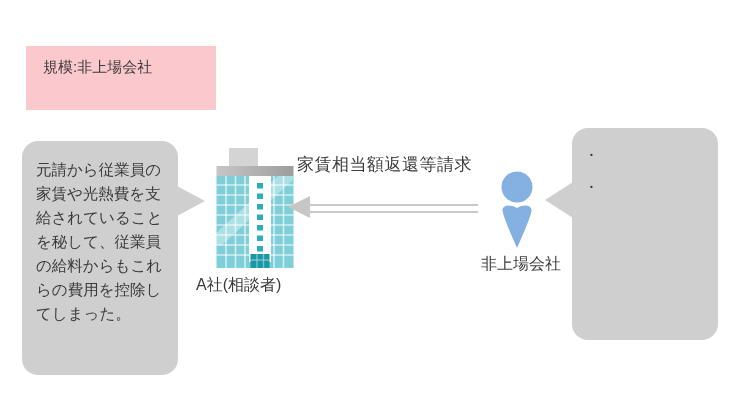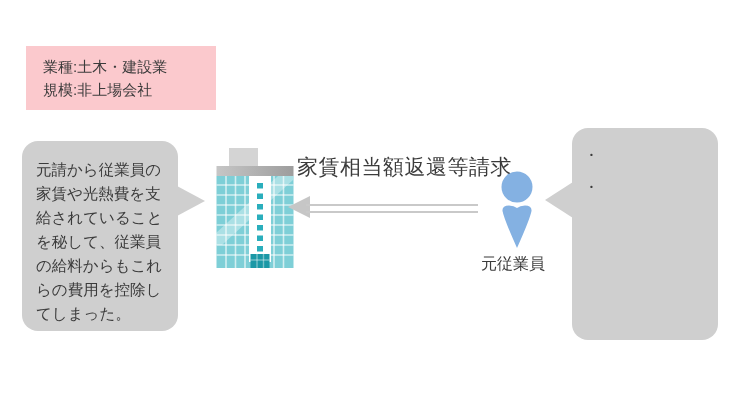--- a/index.html
+++ b/index.html
@@ -10,21 +10,21 @@
   }
   .industry-box {
     position:absolute; left:26px; top:46px; width:190px; height:64px;
     background:#fbc9cd; box-sizing:border-box; padding:9px 0 0 17px;
     font-size:15px; line-height:23px;
   }
   .bubble {
     position:absolute; background:#cfcfcf; border-radius:16px; box-sizing:border-box;
   }
   .bubble-left {
-    left:22px; top:141px; width:156px; height:190px;
+    left:22px; top:141px; width:156px; height:234px;
     padding:17px 13px 0 14px; font-size:15.5px; line-height:24px;
   }
   .bubble-right {
     left:572px; top:128px; width:146px; height:212px;
     padding:17px 8px 0 12px; font-size:14.5px; line-height:21px;
   }
   .bubble-text { white-space:pre-line; }
   .tail { position:absolute; width:0; height:0; }
   .tail-right {
     right:-27px; top:45px;
@@ -33,41 +33,40 @@
   }
   .tail-left {
     left:-27px; top:54px;
     border-top:18px solid transparent; border-bottom:18px solid transparent;
     border-right:28px solid #cfcfcf;
   }
   .bullet-item { display:flex; margin-bottom:11px; }
   .bullet { width:15px; flex:none; }
   .building { position:absolute; left:216px; top:147px; width:78px; height:121px; }
   .company-label { position:absolute; left:196px; top:275px; font-size:16px; }
-  .arrow-label { position:absolute; left:297px; top:153px; font-size:21px; letter-spacing:0.5px; }
+  .arrow-label { position:absolute; left:297px; top:153px; font-size:17px; letter-spacing:0.5px; }
   .arrow-shaft {
     position:absolute; left:306px; top:204px; width:172px; height:5px;
     border-top:2px solid #c9c9c9; border-bottom:2px solid #c9c9c9;
   }
   .arrow-head {
     position:absolute; left:288px; top:196px; width:0; height:0;
     border-top:11px solid transparent; border-bottom:11px solid transparent;
     border-right:22px solid #c6c6c6;
   }
   .person { position:absolute; left:500px; top:171px; width:34px; height:78px; }
   .person-label { position:absolute; left:481px; top:254px; font-size:16px; }
   svg { display:block; }
 </style>
 </head>
 <body>
 
 <div class="canvas">
 
   <div class="industry-box">
-    <div>業種:土木・建設業</div>
     <div>規模:非上場会社</div>
   </div>
 
   <div class="bubble bubble-left">
     <div class="bubble-text">元請から従業員の
 家賃や光熱費を支
 給されていること
 を秘して、従業員
 の給料からもこれ
 らの費用を控除し
@@ -113,34 +112,35 @@
         <rect x="41" y="99" width="6" height="5.5"></rect>
       </g>
       <rect x="34.5" y="107" width="19" height="14" fill="#1b98a6"></rect>
       <g stroke="rgba(255,255,255,0.4)" stroke-width="1.4">
         <line x1="41" y1="107" x2="41" y2="121"></line>
           <line x1="47.5" y1="107" x2="47.5" y2="121"></line>
         <line x1="34.5" y1="113" x2="53.5" y2="113"></line>
       </g>
     </svg>
   </div>
+  <div class="company-label">A社(相談者)</div>
 
   <div class="arrow-label">家賃相当額返還等請求</div>
   <div>
     <div class="arrow-head"></div>
     <div class="arrow-shaft"></div>
   </div>
 
   <div class="person">
     <svg width="34" height="78" viewBox="0 0 34 78">
       <circle cx="17" cy="16" r="15.5" fill="#84b1e2"></circle>
       <path d="M2.5,40 Q2,34.5 9,34.5 Q14,34.5 17,37 Q20,34.5 25,34.5 Q32,34.5 31.5,40 Q30,48 17,77 Q4,48 2.5,40 Z" fill="#84b1e2"></path>
     </svg>
   </div>
-  <div class="person-label">元従業員</div>
+  <div class="person-label">非上場会社</div>
 
   <div class="bubble bubble-right">
     <div class="tail tail-left"></div>
     <div class="bullet-item">
       <span class="bullet">・</span>
     </div>
     <div class="bullet-item">
       <span class="bullet">・</span>
     </div>
   </div>

